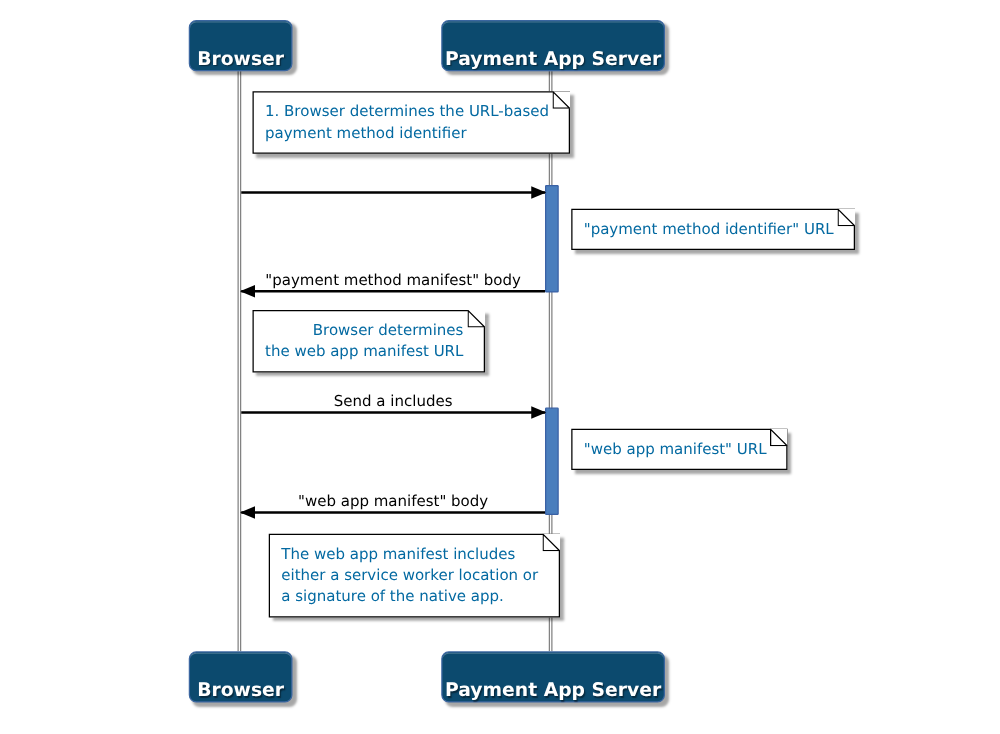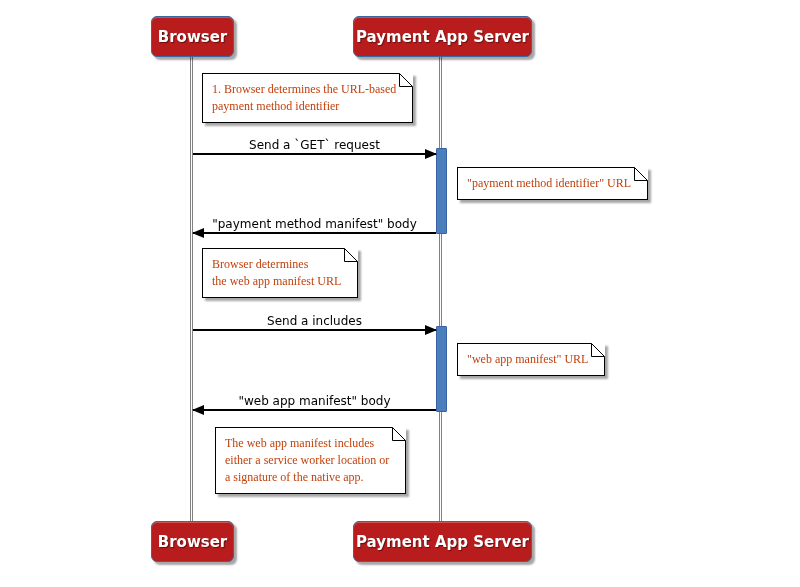--- a/index.html
+++ b/index.html
@@ -9,23 +9,23 @@
   }
   
   .lifeline {
     position:absolute; top:57px; height:464px; width:3px;
     background:#fdfdfd; border-left:1px solid #828282; border-right:1px solid #828282;
     box-sizing:border-box;
   }
   
   .actor {
     position:absolute; height:41px; box-sizing:border-box;
-    background:#b91c1c; border:1px solid #3b66a0; border-radius:6px;
+    background:#0c4a6e; border:1px solid #3b66a0; border-radius:6px;
     box-shadow:3px 3px 2px rgba(0,0,0,0.35), inset 0 1px 0 rgba(255,255,255,0.25);
-    display:flex; align-items:center; justify-content:center;
+    display:flex; align-items:flex-end; justify-content:center;
   }
   .actor span {
     color:#ffffff; font-weight:bold; font-size:15px;
     text-shadow:1px 1px 1px rgba(0,0,0,0.45); white-space:nowrap;
   }
   
   .activation {
     position:absolute; left:436px; width:11px; box-sizing:border-box;
     background:#4a7ebd; border:1px solid #3a61a5; border-radius:1px;
   }
@@ -44,22 +44,22 @@
   .ah.left {
     left:-1px;
     border-right:12px solid #000; border-top:5px solid transparent; border-bottom:5px solid transparent;
   }
   
   .note {
     position:absolute; background:#fff; border:1px solid #000;
     box-shadow:3px 3px 2px rgba(0,0,0,0.35);
   }
   .ntext {
-    padding:7px 9px; font-size:12px; line-height:17px; color:#c2410c;
-    white-space:pre; padding-right:16px;font-family:Liberation Serif, serif;
+    padding:7px 9px; font-size:12px; line-height:17px; color:#0369a1;
+    white-space:pre; padding-right:16px;
   }
   .fold { position:absolute; top:-1px; right:-1px; width:14px; height:14px; }
 </style>
 </head>
 <body>
 
 <div class="stage">
 
   <div class="lifeline" style="left:190px;"></div>
   <div class="lifeline" style="left:439px;"></div>
@@ -84,40 +84,39 @@
   <div class="note" style="left:202px; top:73px;">
     <div class="ntext">1. Browser determines the URL-based
 payment method identifier</div>
     <svg class="fold" viewBox="0 0 14 14">
       <polygon points="0,0 14,0 14,14" fill="#ffffff"></polygon>
       <polygon points="0.5,0.5 0.5,13.5 13.5,13.5" fill="#ffffff" stroke="#000000" stroke-width="1"></polygon>
     </svg>
   </div>
 
   <div class="message" style="top:135px;">
-    <span class="mlabel">Send a `GET` request</span>
     <div class="mline"></div>
     <div class="ah right"></div>
   </div>
 
   <div class="note" style="left:457px; top:167px;">
     <div class="ntext">"payment method identifier" URL</div>
     <svg class="fold" viewBox="0 0 14 14">
       <polygon points="0,0 14,0 14,14" fill="#ffffff"></polygon>
       <polygon points="0.5,0.5 0.5,13.5 13.5,13.5" fill="#ffffff" stroke="#000000" stroke-width="1"></polygon>
     </svg>
   </div>
 
   <div class="message" style="top:214px;">
     <span class="mlabel">"payment method manifest" body</span>
     <div class="mline"></div>
     <div class="ah left"></div>
   </div>
 
-  <div class="note" style="left:202px; top:248px;">
+  <div class="note" style="left:202px; top:248px;text-align:right;">
     <div class="ntext">Browser determines
 the web app manifest URL</div>
     <svg class="fold" viewBox="0 0 14 14">
       <polygon points="0,0 14,0 14,14" fill="#ffffff"></polygon>
       <polygon points="0.5,0.5 0.5,13.5 13.5,13.5" fill="#ffffff" stroke="#000000" stroke-width="1"></polygon>
     </svg>
   </div>
 
   <div class="message" style="top:311px;">
     <span class="mlabel">Send a includes</span>

